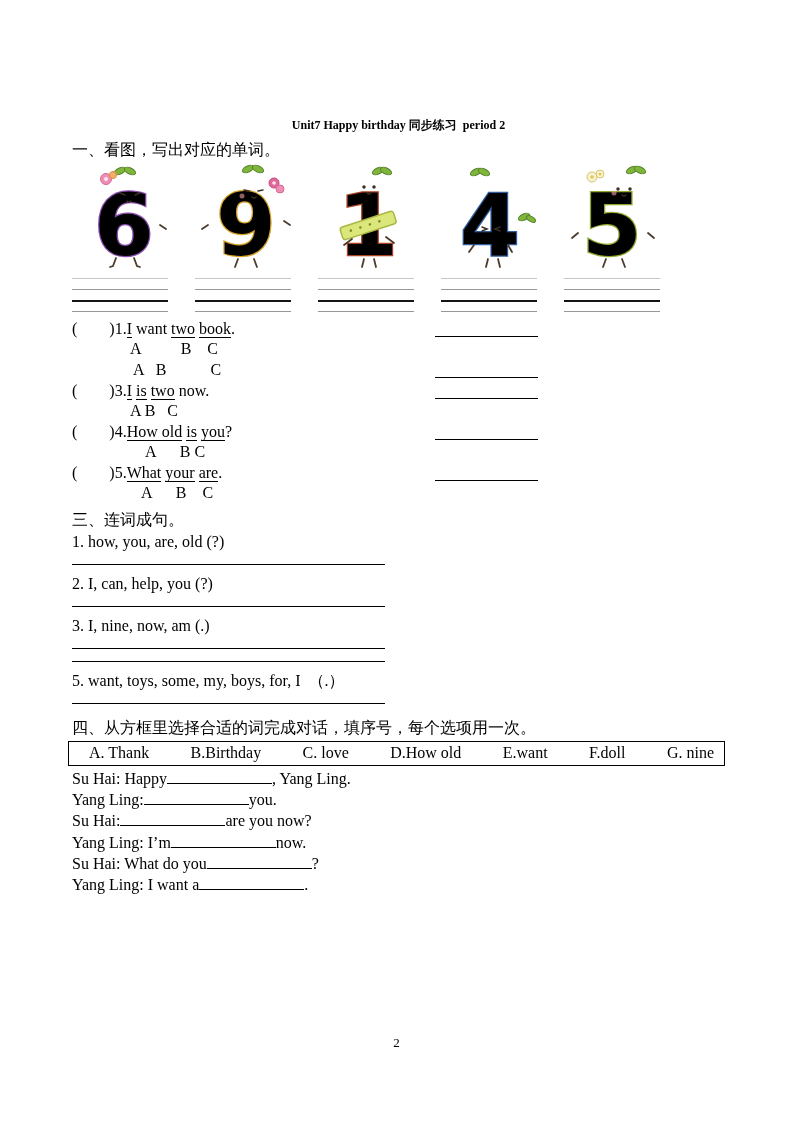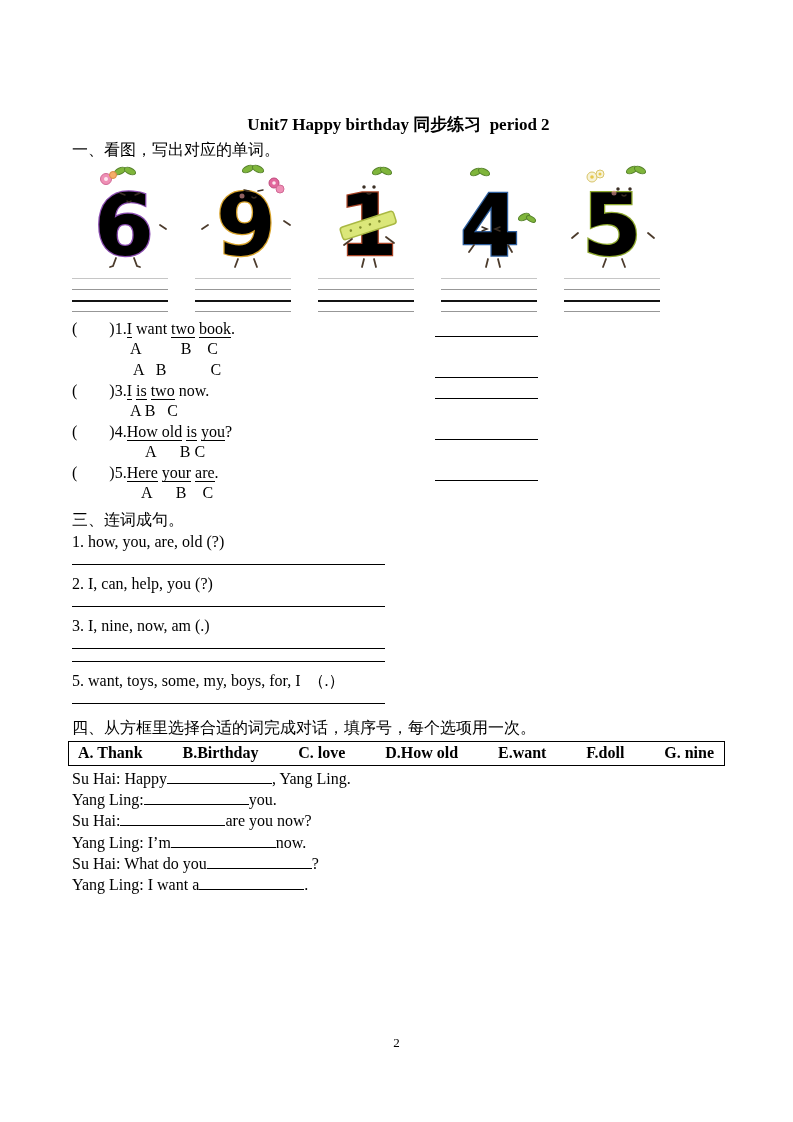--- a/index.html
+++ b/index.html
@@ -2,21 +2,21 @@
 <html><head>
 <meta charset="utf-8">
 <style>
   html,body{margin:0;padding:0;}
   body{
     width:793px;height:1122px;background:#ffffff;position:relative;
     font-family:"Liberation Serif","DejaVu Serif",serif;
     font-size:16px;color:#000;overflow:hidden;
   }
   .page{position:absolute;inset:0;padding:114px 68px 0 72px;box-sizing:border-box;}
-  .title{text-align:center;font-weight:bold;font-size:17px;white-space:pre;line-height:22px;margin-bottom:3px;}
+  .title{text-align:center;font-weight:bold;font-size:12px;white-space:pre;line-height:22px;margin-bottom:3px;}
   .heading{line-height:21px;white-space:pre;}
   
   .numbers-row{display:flex;justify-content:space-between;width:592px;height:106px;margin:3px 0 0 0;}
   .digit{font-family:"DejaVu Sans",sans-serif;font-size:86px;font-weight:bold;}
   
   .lines-row{display:flex;justify-content:space-between;width:588px;margin:9px 0 7px 0;}
   .line-group{width:96px;}
   .wl{height:0;border-top:1px solid #c6c6c6;margin-bottom:10px;}
   .wl.g{border-top:1px solid #979797;}
   .wl.main{border-top:2px solid #141414;margin-bottom:9px;}
@@ -27,21 +27,21 @@
   .q-letters{line-height:20px;white-space:pre;margin-left:58px;margin-bottom:1px;}
   .u{border-bottom:1px solid #000;}
   .answer-line{position:absolute;left:363px;top:17px;width:103px;height:0;border-bottom:1.5px solid #000;}
   
   .rearrange-item{line-height:21px;white-space:pre;margin-top:1px;}
   .rearrange-line{width:313px;height:0;border-bottom:1.5px solid #000;margin:12px 0 8px 0;}
   .sec3-heading{margin-top:6px;}
   .sec4-heading{margin-top:13px;}
   
   .word-box{border:1.5px solid #000;display:flex;justify-content:space-between;align-items:center;
-    width:657px;margin:3px 0 2px -4px;padding:1px 10px 2px 9px;box-sizing:border-box;line-height:20px;font-weight:bold;}
+    width:657px;margin:3px 0 2px -4px;padding:1px 10px 2px 20px;box-sizing:border-box;line-height:20px;}
   .dialogue-line{line-height:21.2px;white-space:pre-wrap;}
   .speaker{font-weight:normal;}
   .blank{display:inline-block;width:105px;height:15px;border-bottom:1.2px solid #000;vertical-align:baseline;}
   .page-number{position:absolute;left:0;right:0;top:1035px;text-align:center;font-size:13px;}
 </style>
 </head>
 <body>
 
 <div class="page">
 
@@ -229,21 +229,21 @@
     <div class="q-top"><span>(        )3.</span><span><span class="u">I</span><span> </span><span class="u">is</span><span> </span><span class="u">two</span><span> now.</span></span></div>
     <div class="q-letters">A B   C</div>
     <div class="answer-line"></div>
   </div>
   <div class="question">
     <div class="q-top"><span>(        )4.</span><span><span class="u">How old</span><span> </span><span class="u">is</span><span> </span><span class="u">you</span><span>?</span></span></div>
     <div class="q-letters">    A      B C</div>
     <div class="answer-line"></div>
   </div>
   <div class="question">
-    <div class="q-top"><span>(        )5.</span><span><span class="u">Here</span><span> </span><span class="u">your</span><span> </span><span class="u">are</span><span>.</span></span></div>
+    <div class="q-top"><span>(        )5.</span><span><span class="u">What</span><span> </span><span class="u">your</span><span> </span><span class="u">are</span><span>.</span></span></div>
     <div class="q-letters">   A      B    C</div>
     <div class="answer-line"></div>
   </div>
 
   <div class="heading sec3-heading">三、连词成句。</div>
 
   <div>
     <div class="rearrange-item">1. how, you, are, old (?)</div>
     <div class="rearrange-line"></div>
   </div>

